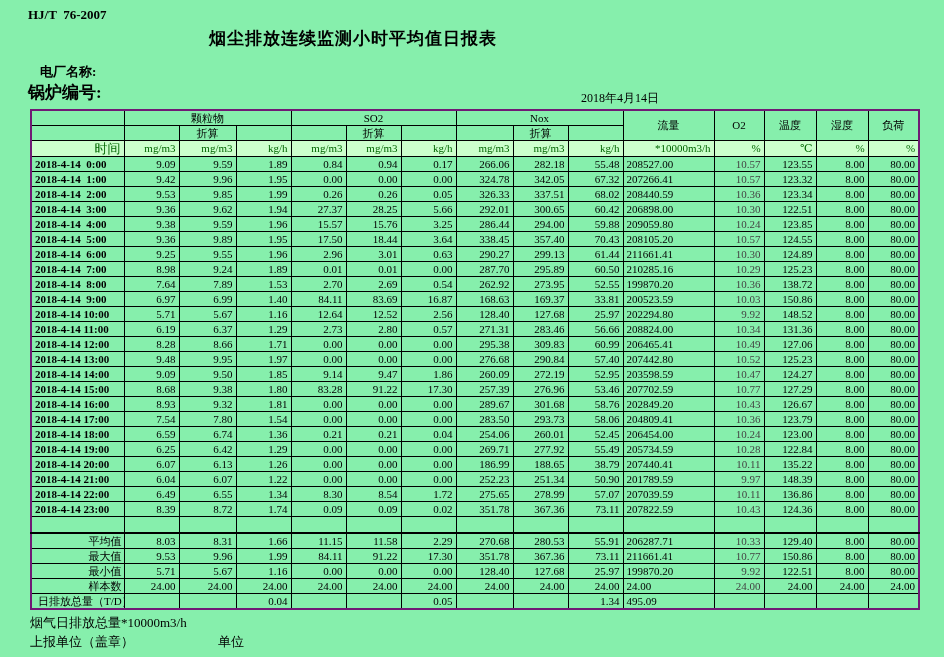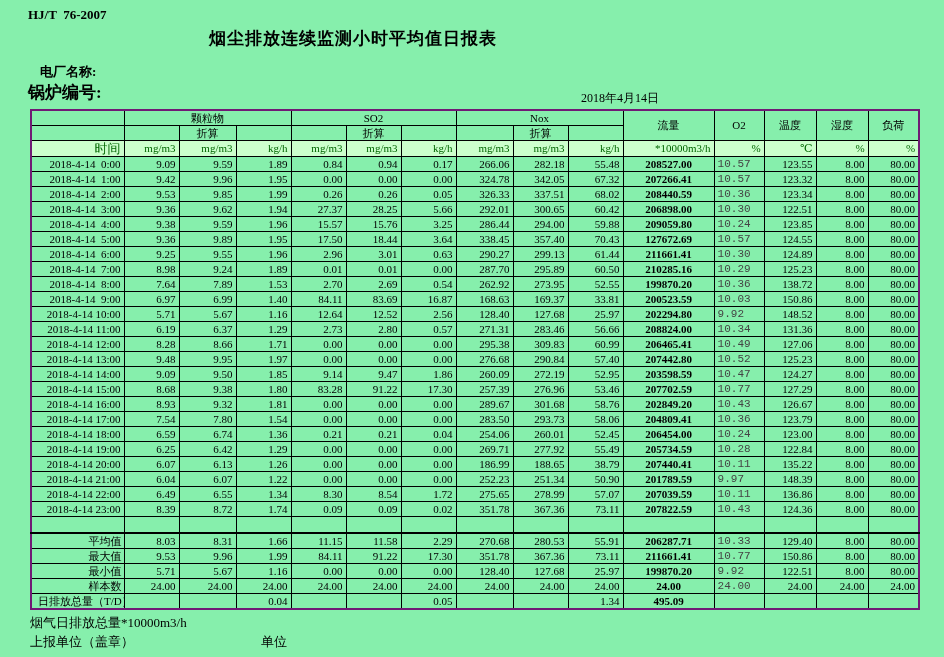--- a/index.html
+++ b/index.html
@@ -19,30 +19,30 @@
   }
   table.report td{
     border:1px solid #000;height:14px;line-height:13px;
     font-size:11px;padding:0 3px;overflow:hidden;white-space:pre;
   }
   td.h{text-align:center;font-size:12px;}
   tr.green td{
     background:#ccffcc;color:#006600;text-align:right;font-size:11px;height:15px;
   }
   tr.green td.time-h{font-size:13px;}
-  td.c-time{text-align:right;padding-right:2px;}
+  td.c-time{padding-right:2px;font-weight:bold;}
   td.c-num{text-align:right;padding-right:4px;}
-  td.c-flow{text-align:center;padding-right:9px;font-weight:bold;}
-  td.c-o2{text-align:left;padding-right:6px;color:#444;font-family:Liberation Mono, monospace;font-size:10px;}
+  td.c-flow{text-align:left;padding-right:9px;}
+  td.c-o2{text-align:right;padding-right:6px;color:#444;font-family:Liberation Serif, serif;font-size:10px;}
   tr.sep-row td{height:15px;border-bottom:2px solid #000;}
   tr.summary-row td.c-label{text-align:right;padding-right:2px;margin-left:36px;}
   tr.summary-row td.c-label.left{text-align:left;padding-left:6px;}
   .foot1{position:absolute;left:30px;top:614px;font-size:13px;}
   .foot2{position:absolute;left:30px;top:633px;font-size:13px;}
-  .foot-unit{position:absolute;left:218px;top:633px;font-size:13px;margin-left:43px;}
+  .foot-unit{position:absolute;left:218px;top:633px;font-size:13px;}
 </style>
 </head>
 <body>
 
 <div class="page">
 
   <div class="std-no">HJ/T  76-2007</div>
   <div class="title">烟尘排放连续监测小时平均值日报表</div>
   <div class="plant">电厂名称:</div>
   <div class="boiler">锅炉编号:</div>
@@ -198,21 +198,21 @@
           <td class="c-time">2018-4-14  5:00</td>
           <td class="c-num">9.36</td>
           <td class="c-num">9.89</td>
           <td class="c-num">1.95</td>
           <td class="c-num">17.50</td>
           <td class="c-num">18.44</td>
           <td class="c-num">3.64</td>
           <td class="c-num">338.45</td>
           <td class="c-num">357.40</td>
           <td class="c-num">70.43</td>
-          <td class="c-flow">127672.69</td>
+          <td class="c-flow">208105.20</td>
           <td class="c-o2">10.57</td>
           <td class="c-num">124.55</td>
           <td class="c-num">8.00</td>
           <td class="c-num">80.00</td>
         </tr>
         <tr>
           <td class="c-time">2018-4-14  6:00</td>
           <td class="c-num">9.25</td>
           <td class="c-num">9.55</td>
           <td class="c-num">1.96</td>

